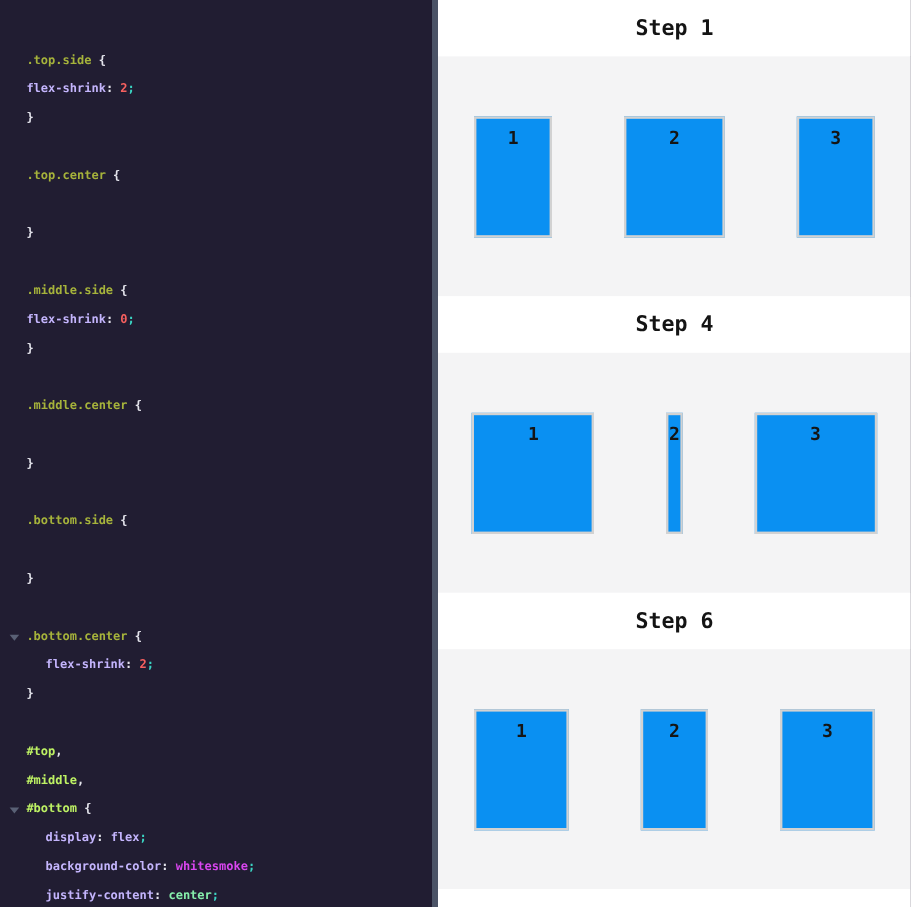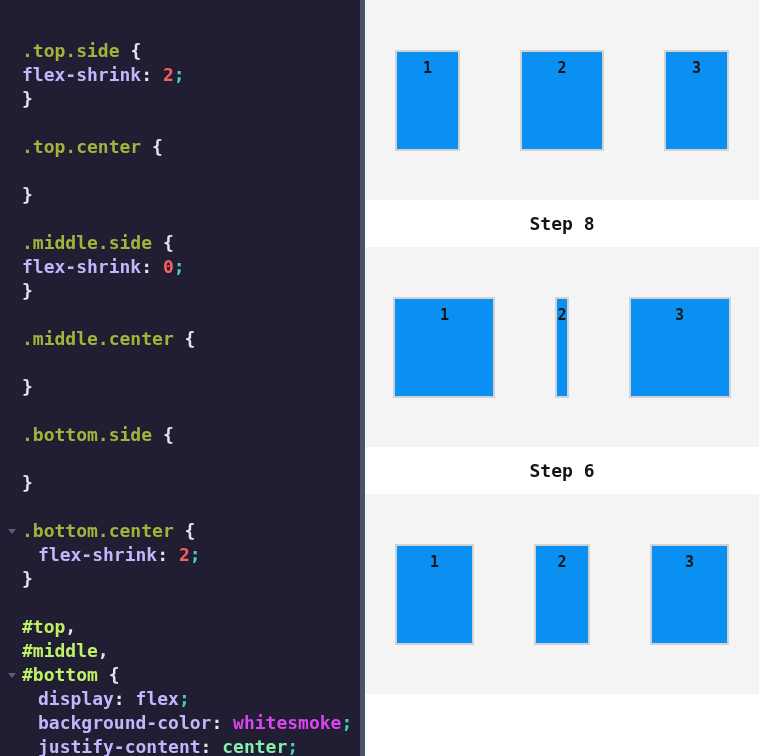--- a/index.html
+++ b/index.html
@@ -11,21 +11,21 @@
     font-family: "DejaVu Sans Mono", monospace;
   }
 
   
   .editor {
     flex: 0 0 360px;
     width: 360px;
     background: #211d32;
     padding: 39px 0 0 22px;
     overflow: hidden;
-    font-size: 18px;
+    font-size: 10px;
     font-weight: 600;
     line-height: 24px;
     white-space: pre;
   }
   .code-line { height: 24px; position: relative; }
   .code-line.ind { padding-left: 16px; }
   .fold {
     position: absolute; left: -14px; top: 10px;
     width: 0; height: 0;
     border-left: 4px solid transparent;
@@ -95,29 +95,30 @@
 
 <div class="app">
 
   <div class="editor"><div class="code-line"><span class="t-sel">.top.side</span><span class="t-punct"> {</span></div><div class="code-line"><span class="t-prop">flex-shrink</span><span class="t-punct">:</span><span class="t-num"> 2</span><span class="t-semi">;</span></div><div class="code-line"><span class="t-punct">}</span></div><div class="code-line"></div><div class="code-line"><span class="t-sel">.top.center</span><span class="t-punct"> {</span></div><div class="code-line"></div><div class="code-line"><span class="t-punct">}</span></div><div class="code-line"></div><div class="code-line"><span class="t-sel">.middle.side</span><span class="t-punct"> {</span></div><div class="code-line"><span class="t-prop">flex-shrink</span><span class="t-punct">:</span><span class="t-num"> 0</span><span class="t-semi">;</span></div><div class="code-line"><span class="t-punct">}</span></div><div class="code-line"></div><div class="code-line"><span class="t-sel">.middle.center</span><span class="t-punct"> {</span></div><div class="code-line"></div><div class="code-line"><span class="t-punct">}</span></div><div class="code-line"></div><div class="code-line"><span class="t-sel">.bottom.side</span><span class="t-punct"> {</span></div><div class="code-line"></div><div class="code-line"><span class="t-punct">}</span></div><div class="code-line"></div><div class="code-line"><span class="fold"></span><span class="t-sel">.bottom.center</span><span class="t-punct"> {</span></div><div class="code-line ind"><span class="t-prop">flex-shrink</span><span class="t-punct">:</span><span class="t-num"> 2</span><span class="t-semi">;</span></div><div class="code-line"><span class="t-punct">}</span></div><div class="code-line"></div><div class="code-line"><span class="t-id">#top</span><span class="t-punct">,</span></div><div class="code-line"><span class="t-id">#middle</span><span class="t-punct">,</span></div><div class="code-line"><span class="fold"></span><span class="t-id">#bottom</span><span class="t-punct"> {</span></div><div class="code-line ind"><span class="t-prop">display</span><span class="t-punct">:</span><span class="t-val"> flex</span><span class="t-semi">;</span></div><div class="code-line ind"><span class="t-prop">background-color</span><span class="t-punct">:</span><span class="t-vblue"> whitesmoke</span><span class="t-semi">;</span></div><div class="code-line ind"><span class="t-prop">justify-content</span><span class="t-punct">:</span><span class="t-vpink"> center</span><span class="t-semi">;</span></div></div>
 
   <div class="divider"></div>
 
   <div class="preview">
 
     <section class="step-section">
+      <div class="step-header">Step 1</div>
       <div class="stage row-top">
         <div class="pbox b-side">1</div>
         <div class="pbox b-center">2</div>
         <div class="pbox b-side">3</div>
       </div>
     </section>
 
     <section class="step-section">
-      <div class="step-header">Step 8</div>
+      <div class="step-header">Step 4</div>
       <div class="stage row-middle">
         <div class="pbox b-side">1</div>
         <div class="pbox b-center">2</div>
         <div class="pbox b-side">3</div>
       </div>
     </section>
 
     <section class="step-section">
       <div class="step-header">Step 6</div>
       <div class="stage row-bottom">

